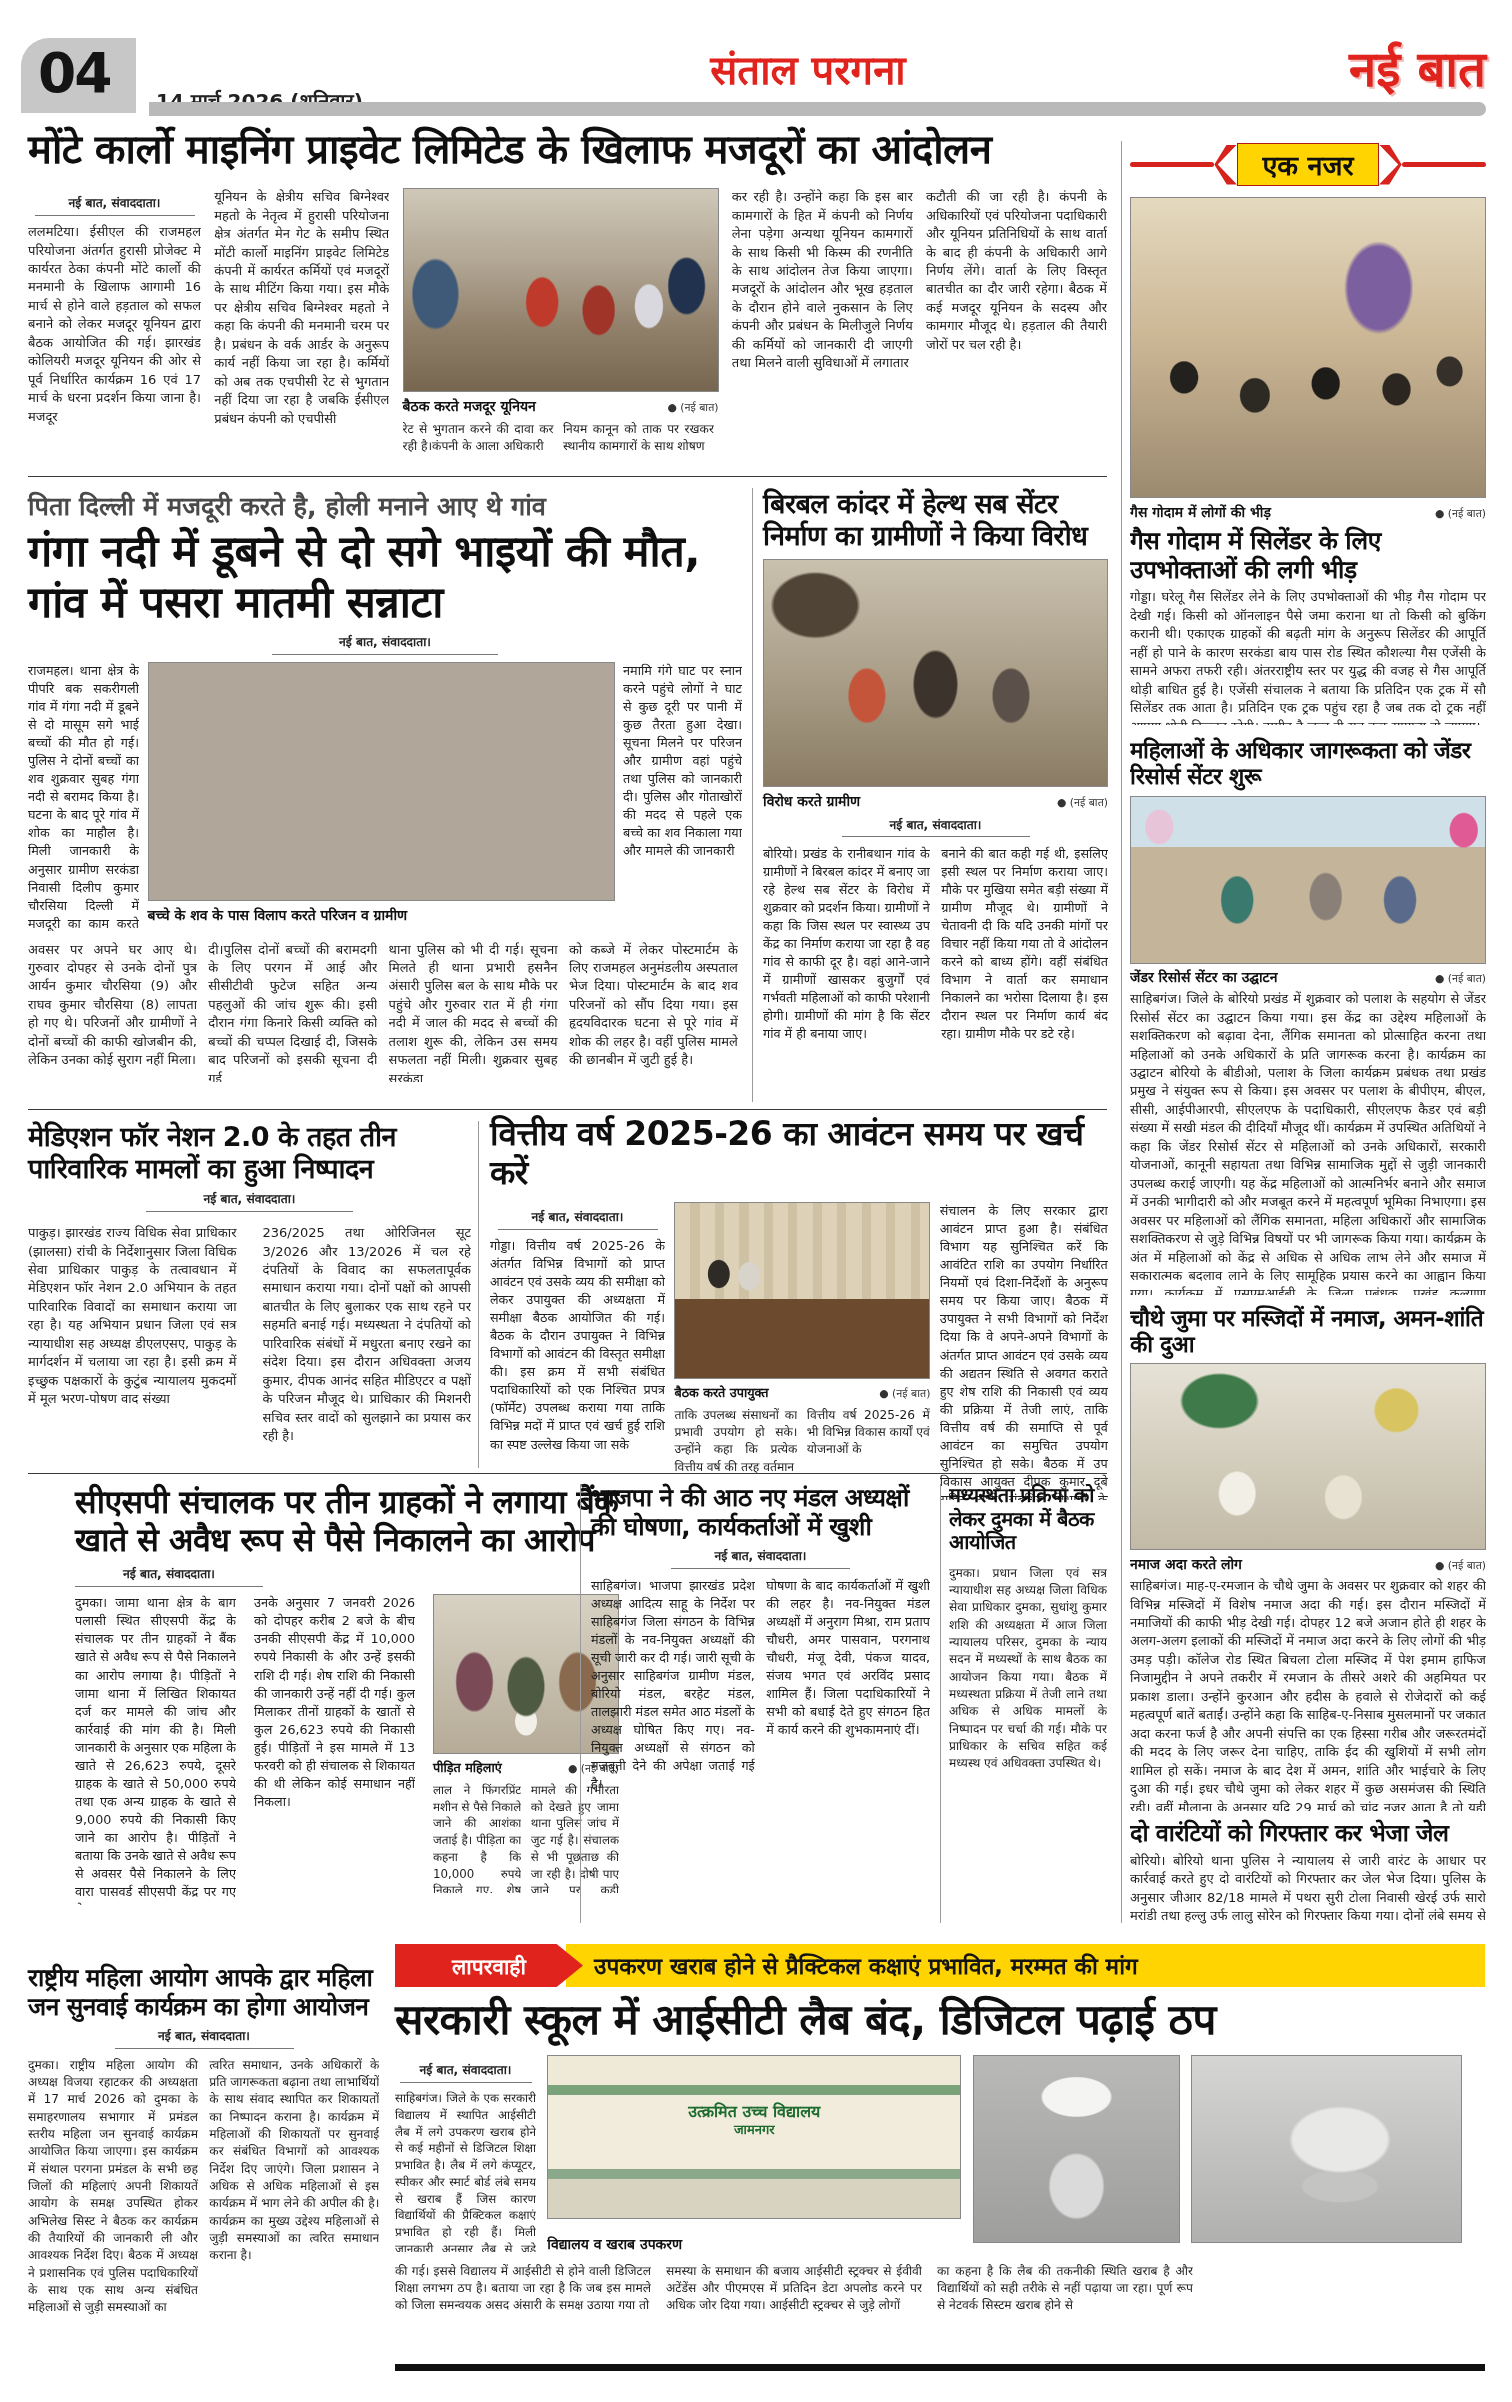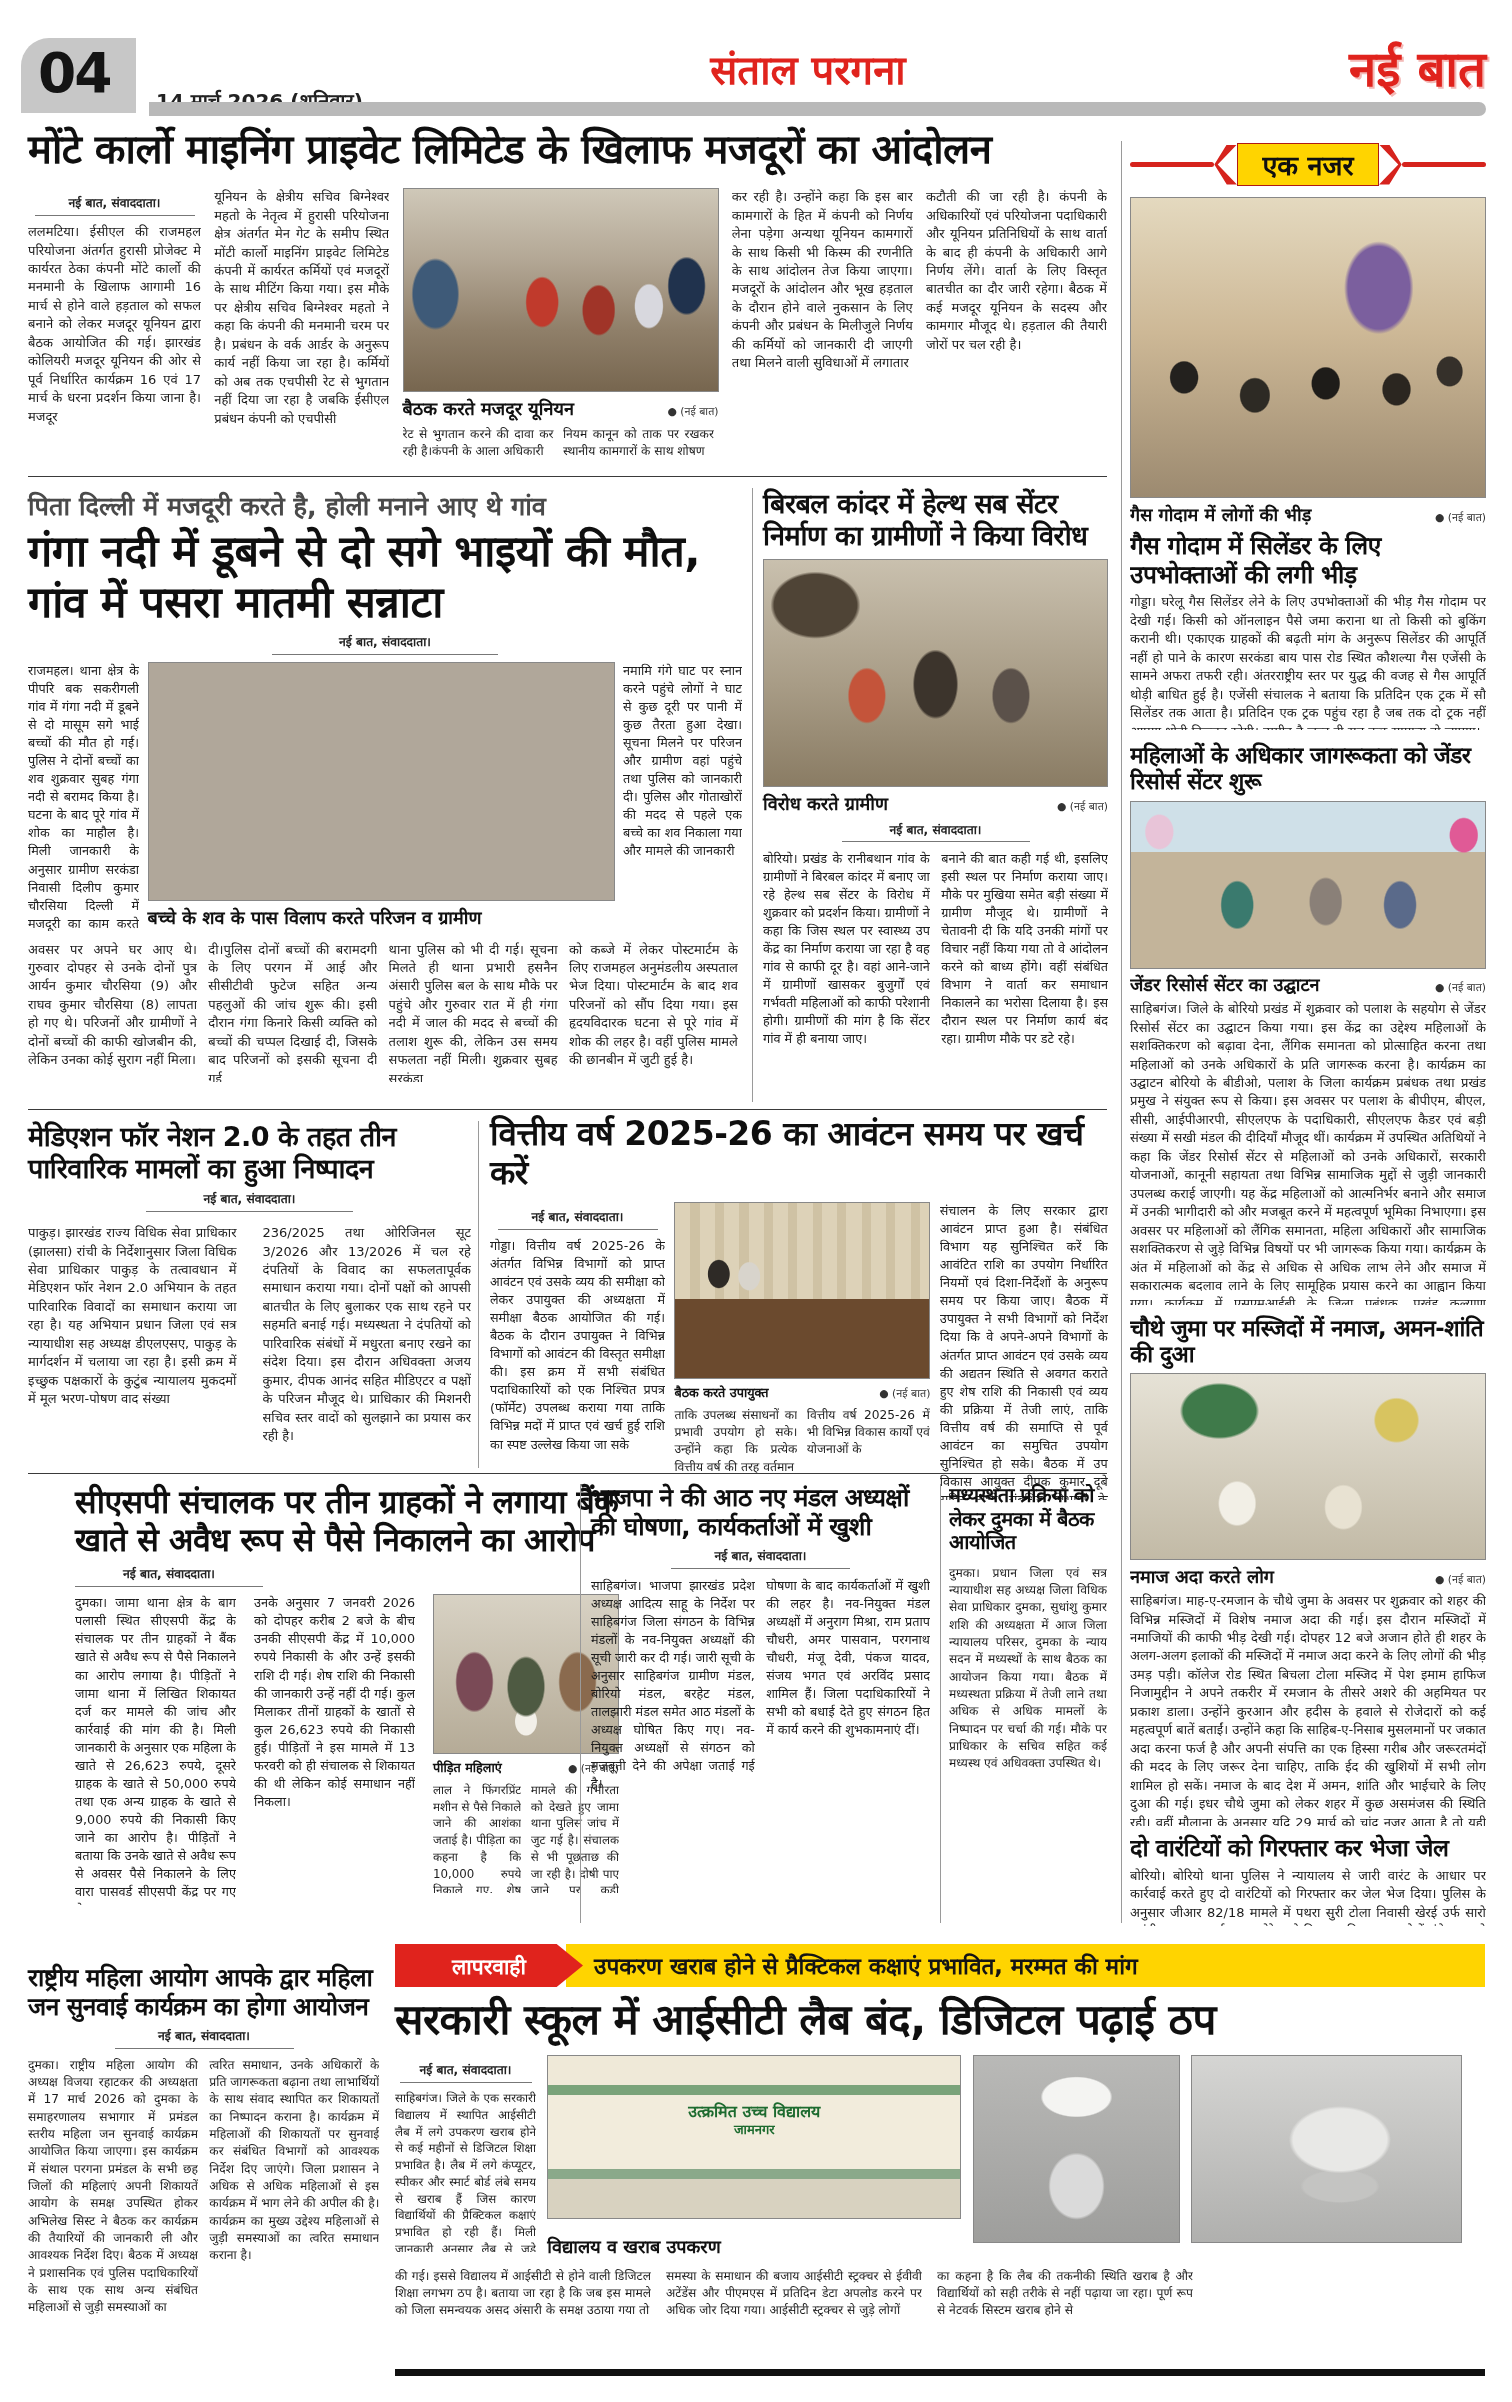--- a/index.html
+++ b/index.html
@@ -12,21 +12,21 @@
   .hdr-bar{position:absolute;left:149px;top:102px;width:1337px;height:14px;background:#b9b9b9;border-radius:0 7.5px 7.5px 0;}
   .hdr-section{position:absolute;left:808px;top:41px;transform:translateX(-50%);font-size:40px;font-weight:bold;color:#e0231d;text-shadow:0.9px 0.9px 0 #fff;}
   .hdr-mast{position:absolute;right:26px;top:34px;font-size:49px;font-weight:bold;color:#e0231d;text-shadow:1.9px 1.9px 0 #f3b9b6;}
   
   .abs{position:absolute;}
   .hl{font-weight:bold;color:#0f0f0f;line-height:1.18;letter-spacing:-0.5px;}
   .kicker{font-weight:bold;color:#4a4a4a;}
   .byline{font-size:12.2px;font-weight:bold;text-align:center;color:#222;border-bottom:0.9px solid #777;padding-bottom:3.8px;margin:5.6px auto 7.5px;}
   .col{font-size:13px;line-height:1.42;text-align:justify;overflow:hidden;color:#1c1c1c;}
   .caprow{display:flex;justify-content:space-between;align-items:baseline;margin-top:3.8px;}
-  .cap{font-weight:bold;font-size:18px;color:#111;}
+  .cap{font-weight:bold;font-size:14px;color:#111;}
   .credit{font-size:10.8px;color:#333;white-space:nowrap;}
   .hr{position:absolute;border-top:1.4px solid #3a3a3a;}
   .vr{position:absolute;border-left:0.9px solid #9a9a9a;}
   .row{display:flex;}
   
   .ph{position:relative;overflow:hidden;background:#b0a79a;border:0.9px solid #888;}
   .ph-union{background:
     radial-gradient(40px 60px at 10% 52%,#3e5a78 0 55%,transparent 60%),
     radial-gradient(32px 49px at 90% 48%,#20324d 0 55%,transparent 60%),
     radial-gradient(28px 43px at 62% 60%,#a03428 0 55%,transparent 60%),

